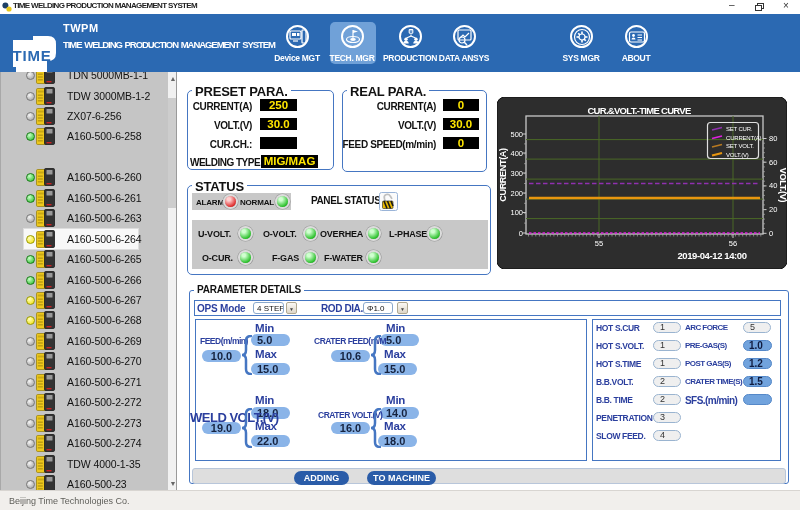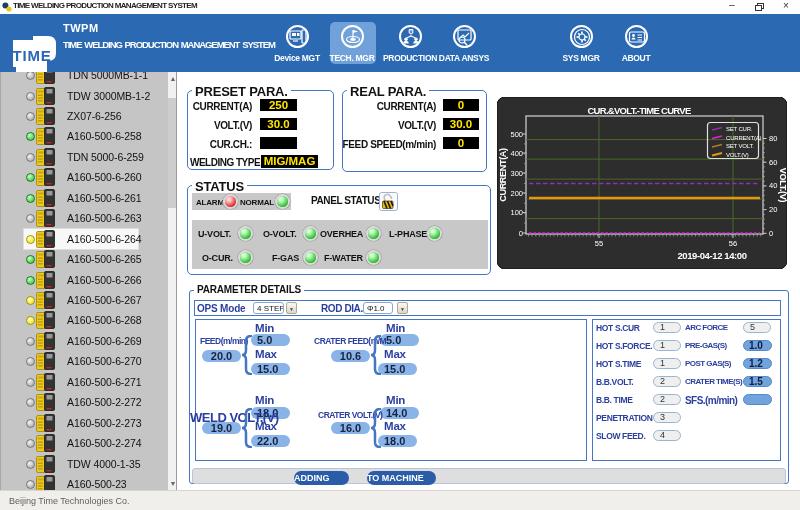--- a/index.html
+++ b/index.html
@@ -55,21 +55,21 @@
 .stext { position:absolute; font-weight:bold; color:#111; white-space:nowrap; letter-spacing:-0.2px; }
 
 
 .bluetext { position:absolute; color:#2b3f9e; font-weight:bold; white-space:nowrap; letter-spacing:-0.2px; }
 .pill { position:absolute; width:39px; height:12px; background:#8ab4e8; border-radius:6px; font-size:11px; font-weight:bold; color:#16233f; line-height:12px; }
 .pill span { position:relative; top:0px; left:6px; }
 .gpill { position:absolute; width:28px; height:11px; background:#efefef; border:1px solid #9ab4d0; border-radius:6px; font-size:9px; color:#333; }
 .gpill span { position:relative; left:6px; top:-1px; }
 .vpill { position:absolute; width:29px; height:11px; background:#71a3dd; border:1px solid #5588c8; border-radius:6px; font-size:10px; font-weight:bold; color:#101c40; }
 .vpill span { position:relative; left:5px; top:-1px; }
-.btn { position:absolute; height:14px; background:#2a5ca8; border-radius:7px; color:#fff; font-size:9px; font-weight:bold; line-height:14px; }
+.btn { position:absolute; height:14px; background:#2a5ca8; border-radius:7px; color:#fff; font-size:9px; font-weight:bold; text-align:center; line-height:14px; }
 .ddf { position:absolute; top:1px; width:28px; height:12px; background:#fff; border:1px solid #8aa8cc; border-radius:3px; font-size:8px; color:#111; padding-left:3px; line-height:12px; white-space:nowrap; overflow:hidden; }
 .ddbtn { position:absolute; top:1px; width:11px; height:12px; background:linear-gradient(#faf8f4,#ddd6c8); border:1px solid #b0a890; border-radius:2px; font-size:5px; text-align:center; line-height:12px; color:#444; }
 </style>
 </head>
 <body>
 <div id="app">
 
   <div id="titlebar">
     <svg class="abs" style="left:2px;top:2px" width="10" height="10" viewBox="0 0 10 10">
       <circle cx="3.4" cy="3.4" r="3" fill="#1d3f66"></circle>
@@ -220,34 +220,20 @@
 <rect x="0.5" y="1.5" width="10" height="16" rx="1.2" fill="#eec81c" stroke="#9a8410" stroke-width="0.8"></rect>
 <rect x="1.8" y="3.5" width="6" height="2" fill="#c8a815"></rect>
 <rect x="1.8" y="7.5" width="5" height="1.4" fill="#b89a12"></rect>
 <rect x="1.8" y="10.3" width="5" height="1.4" fill="#b89a12"></rect>
 <rect x="1.8" y="13.1" width="5" height="1.4" fill="#b89a12"></rect>
 <rect x="8.5" y="0.5" width="10" height="17" rx="1.2" fill="#333" stroke="#1a1a1a" stroke-width="0.8"></rect>
 <rect x="10.5" y="2" width="6" height="4.5" rx="0.5" fill="#999"></rect>
 <rect x="10.5" y="15" width="5" height="1.4" fill="#cc2222"></rect>
 </svg></div>
         <div class="stxt">A160-500-6-258</div>
-      </div>
-<div class="srow" style="top:74.8px">
-        <div class="led gray"></div>
-        <div class="mach"><svg width="19" height="18" viewBox="0 0 19 18">
-<rect x="0.5" y="1.5" width="10" height="16" rx="1.2" fill="#eec81c" stroke="#9a8410" stroke-width="0.8"></rect>
-<rect x="1.8" y="3.5" width="6" height="2" fill="#c8a815"></rect>
-<rect x="1.8" y="7.5" width="5" height="1.4" fill="#b89a12"></rect>
-<rect x="1.8" y="10.3" width="5" height="1.4" fill="#b89a12"></rect>
-<rect x="1.8" y="13.1" width="5" height="1.4" fill="#b89a12"></rect>
-<rect x="8.5" y="0.5" width="10" height="17" rx="1.2" fill="#333" stroke="#1a1a1a" stroke-width="0.8"></rect>
-<rect x="10.5" y="2" width="6" height="4.5" rx="0.5" fill="#999"></rect>
-<rect x="10.5" y="15" width="5" height="1.4" fill="#cc2222"></rect>
-</svg></div>
-        <div class="stxt">TDN 5000-6-259</div>
       </div>
 <div class="srow" style="top:95.2px">
         <div class="led green"></div>
         <div class="mach"><svg width="19" height="18" viewBox="0 0 19 18">
 <rect x="0.5" y="1.5" width="10" height="16" rx="1.2" fill="#eec81c" stroke="#9a8410" stroke-width="0.8"></rect>
 <rect x="1.8" y="3.5" width="6" height="2" fill="#c8a815"></rect>
 <rect x="1.8" y="7.5" width="5" height="1.4" fill="#b89a12"></rect>
 <rect x="1.8" y="10.3" width="5" height="1.4" fill="#b89a12"></rect>
 <rect x="1.8" y="13.1" width="5" height="1.4" fill="#b89a12"></rect>
 <rect x="8.5" y="0.5" width="10" height="17" rx="1.2" fill="#333" stroke="#1a1a1a" stroke-width="0.8"></rect>
@@ -703,21 +689,21 @@
 <div class="ddbtn" style="left:202px">▼</div>
 </div>
       <div style="position:absolute;left:5px;top:28px;width:392px;height:142px;border:1px solid #4576c2"></div>
       <div style="position:absolute;left:402px;top:28px;width:189px;height:142px;border:1px solid #4576c2"></div>
       <div style="position:absolute;left:2px;top:177px;width:594px;height:16px;background:#dedede;border:1px solid #b8c6da;border-radius:3px"></div>
       <div class="btn" style="left:104px;top:180px;width:55px">ADDING</div>
       <div class="btn" style="left:177px;top:180px;width:69px">TO MACHINE</div>
       <div class="bluetext" style="left:65px;top:31px;font-size:11.5px">Min</div>
       <div class="pill" style="left:61px;top:43px"><span>5.0</span></div>
       <div class="bluetext" style="left:10px;top:45px;font-size:8.5px;letter-spacing:-0.5px">FEED(m/min)</div>
-      <div class="pill" style="left:12px;top:59px;text-align:center"><span style="left:0">20.0</span></div>
+      <div class="pill" style="left:12px;top:59px;text-align:center"><span style="left:0">10.0</span></div>
       <div class="bluetext" style="left:65px;top:57px;font-size:11.5px">Max</div>
       <div class="pill" style="left:61px;top:72px"><span>15.0</span></div>
       <svg class="abs" style="left:51px;top:44px" width="11" height="40" viewBox="0 0 11 40">
 <path d="M10 1 Q5 1 5 6 L5 15 Q5 20 1 20 Q5 20 5 25 L5 34 Q5 39 10 39" fill="none" stroke="#4576c2" stroke-width="2.5" stroke-linecap="round"></path>
       </svg>
       <div class="bluetext" style="left:196px;top:31px;font-size:11.5px">Min</div>
       <div class="pill" style="left:190px;top:43px"><span>5.0</span></div>
       <div class="bluetext" style="left:124px;top:45px;font-size:8.5px;letter-spacing:-0.5px">CRATER FEED(m/M</div>
       <div class="pill" style="left:141px;top:59px;text-align:center"><span style="left:0">10.6</span></div>
       <div class="bluetext" style="left:194px;top:57px;font-size:11.5px">Max</div>
@@ -740,21 +726,21 @@
       <div class="pill" style="left:141px;top:131px;text-align:center"><span style="left:0">16.0</span></div>
       <div class="bluetext" style="left:194px;top:129px;font-size:11.5px">Max</div>
       <div class="pill" style="left:188px;top:144px"><span>18.0</span></div>
       <svg class="abs" style="left:180px;top:117px" width="11" height="40" viewBox="0 0 11 40">
 <path d="M10 1 Q5 1 5 6 L5 15 Q5 20 1 20 Q5 20 5 25 L5 34 Q5 39 10 39" fill="none" stroke="#4576c2" stroke-width="2.5" stroke-linecap="round"></path>
       </svg>
       <div class="bluetext" style="left:406px;top:32px;font-size:8.5px;letter-spacing:-0.35px">HOT S.CUR</div>
       <div class="gpill" style="left:463px;top:31px"><span>1</span></div>
       <div class="bluetext" style="left:495px;top:32px;font-size:8px;letter-spacing:-0.55px">ARC FORCE</div>
       <div class="gpill" style="left:553px;top:31px"><span>5</span></div>
-      <div class="bluetext" style="left:406px;top:50px;font-size:8.5px;letter-spacing:-0.35px">HOT S.FORCE.</div>
+      <div class="bluetext" style="left:406px;top:50px;font-size:8.5px;letter-spacing:-0.35px">HOT S.VOLT.</div>
       <div class="gpill" style="left:463px;top:49px"><span>1</span></div>
       <div class="bluetext" style="left:495px;top:50px;font-size:8px;letter-spacing:-0.55px">PRE-GAS(S)</div>
       <div class="vpill" style="left:553px;top:49px"><span>1.0</span></div>
       <div class="bluetext" style="left:406px;top:68px;font-size:8.5px;letter-spacing:-0.35px">HOT S.TIME</div>
       <div class="gpill" style="left:463px;top:67px"><span>1</span></div>
       <div class="bluetext" style="left:495px;top:68px;font-size:8px;letter-spacing:-0.55px">POST GAS(S)</div>
       <div class="vpill" style="left:553px;top:67px"><span>1.2</span></div>
       <div class="bluetext" style="left:406px;top:86px;font-size:8.5px;letter-spacing:-0.35px">B.B.VOLT.</div>
       <div class="gpill" style="left:463px;top:85px"><span>2</span></div>
       <div class="bluetext" style="left:495px;top:86px;font-size:8px;letter-spacing:-0.55px">CRATER TIME(S)</div>

